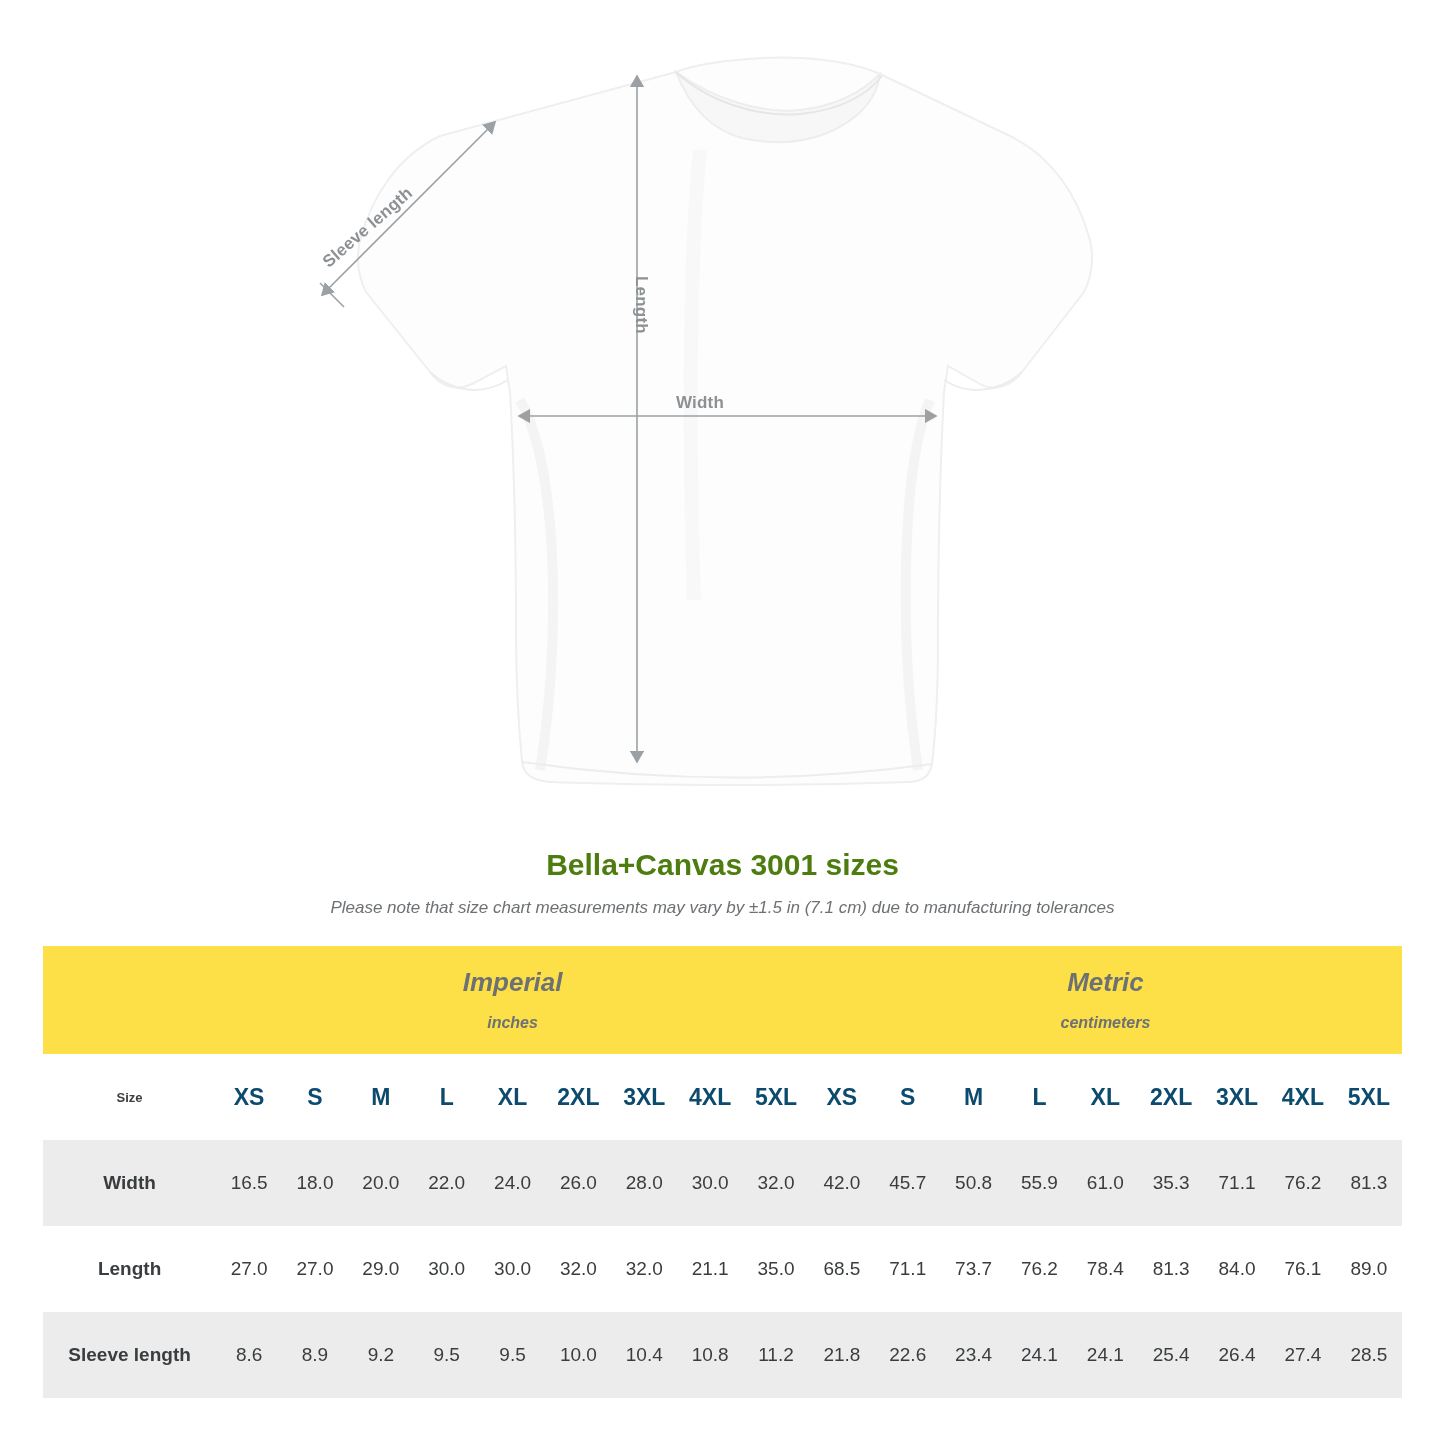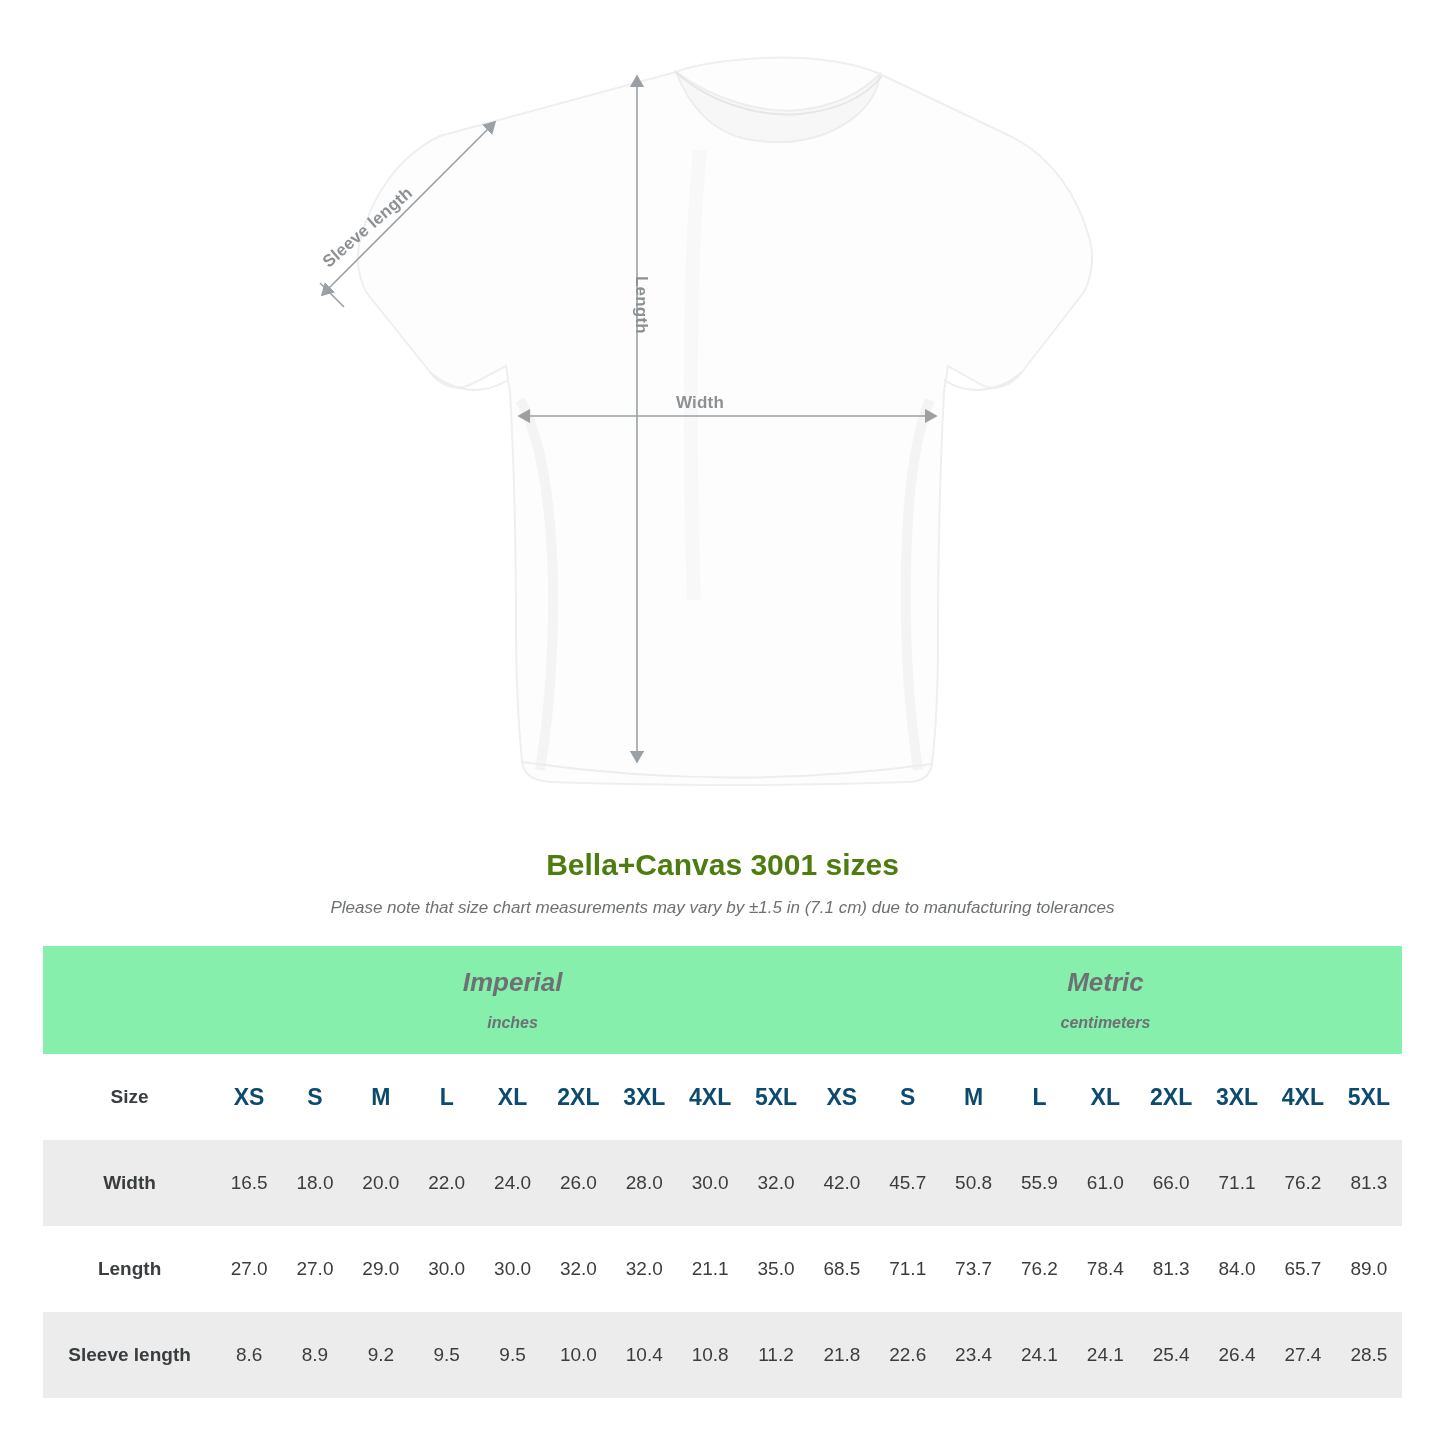--- a/index.html
+++ b/index.html
@@ -79,21 +79,21 @@
     table-layout: fixed;
     width: 100%;
     background: #ffffff;
   }
   table.size-table td, table.size-table th {
     border: none;
     text-align: center;
     vertical-align: middle;
   }
   .unit-header-row th {
-    background: #86efac;
+    background: #fde047;
     height: 108px;
     padding: 0;
   }
   .unit-name {
     font-size: 26px;
     font-style: italic;
     font-weight: bold;
     color: #6d7174;
     display: block;
     line-height: 1.15;
@@ -106,21 +106,21 @@
     margin-top: 16px;
   }
   .size-row td {
     background: #ffffff;
     height: 84px;
     font-size: 23px;
     font-weight: bold;
     color: #0c4a6e;
   }
   .size-row td.rowhead {
-    font-size: 19px;
+    font-size: 13px;
     font-weight: bold;
     color: #3a3d3f;
   }
   .data-row td {
     height: 84px;
     font-size: 19px;
     color: #3a3d3f;
   }
   .data-row td.rowhead {
     font-weight: bold;
@@ -278,21 +278,21 @@
         <td>24.0</td>
         <td>26.0</td>
         <td>28.0</td>
         <td>30.0</td>
         <td>32.0</td>
         <td>42.0</td>
         <td>45.7</td>
         <td>50.8</td>
         <td>55.9</td>
         <td>61.0</td>
-        <td>66.0</td>
+        <td>35.3</td>
         <td>71.1</td>
         <td>76.2</td>
         <td>81.3</td>
       </tr>
       <tr class="data-row plain">
         <td class="rowhead">Length</td>
         <td>27.0</td>
         <td>27.0</td>
         <td>29.0</td>
         <td>30.0</td>
@@ -301,21 +301,21 @@
         <td>32.0</td>
         <td>21.1</td>
         <td>35.0</td>
         <td>68.5</td>
         <td>71.1</td>
         <td>73.7</td>
         <td>76.2</td>
         <td>78.4</td>
         <td>81.3</td>
         <td>84.0</td>
-        <td>65.7</td>
+        <td>76.1</td>
         <td>89.0</td>
       </tr>
       <tr class="data-row alt">
         <td class="rowhead">Sleeve length</td>
         <td>8.6</td>
         <td>8.9</td>
         <td>9.2</td>
         <td>9.5</td>
         <td>9.5</td>
         <td>10.0</td>

